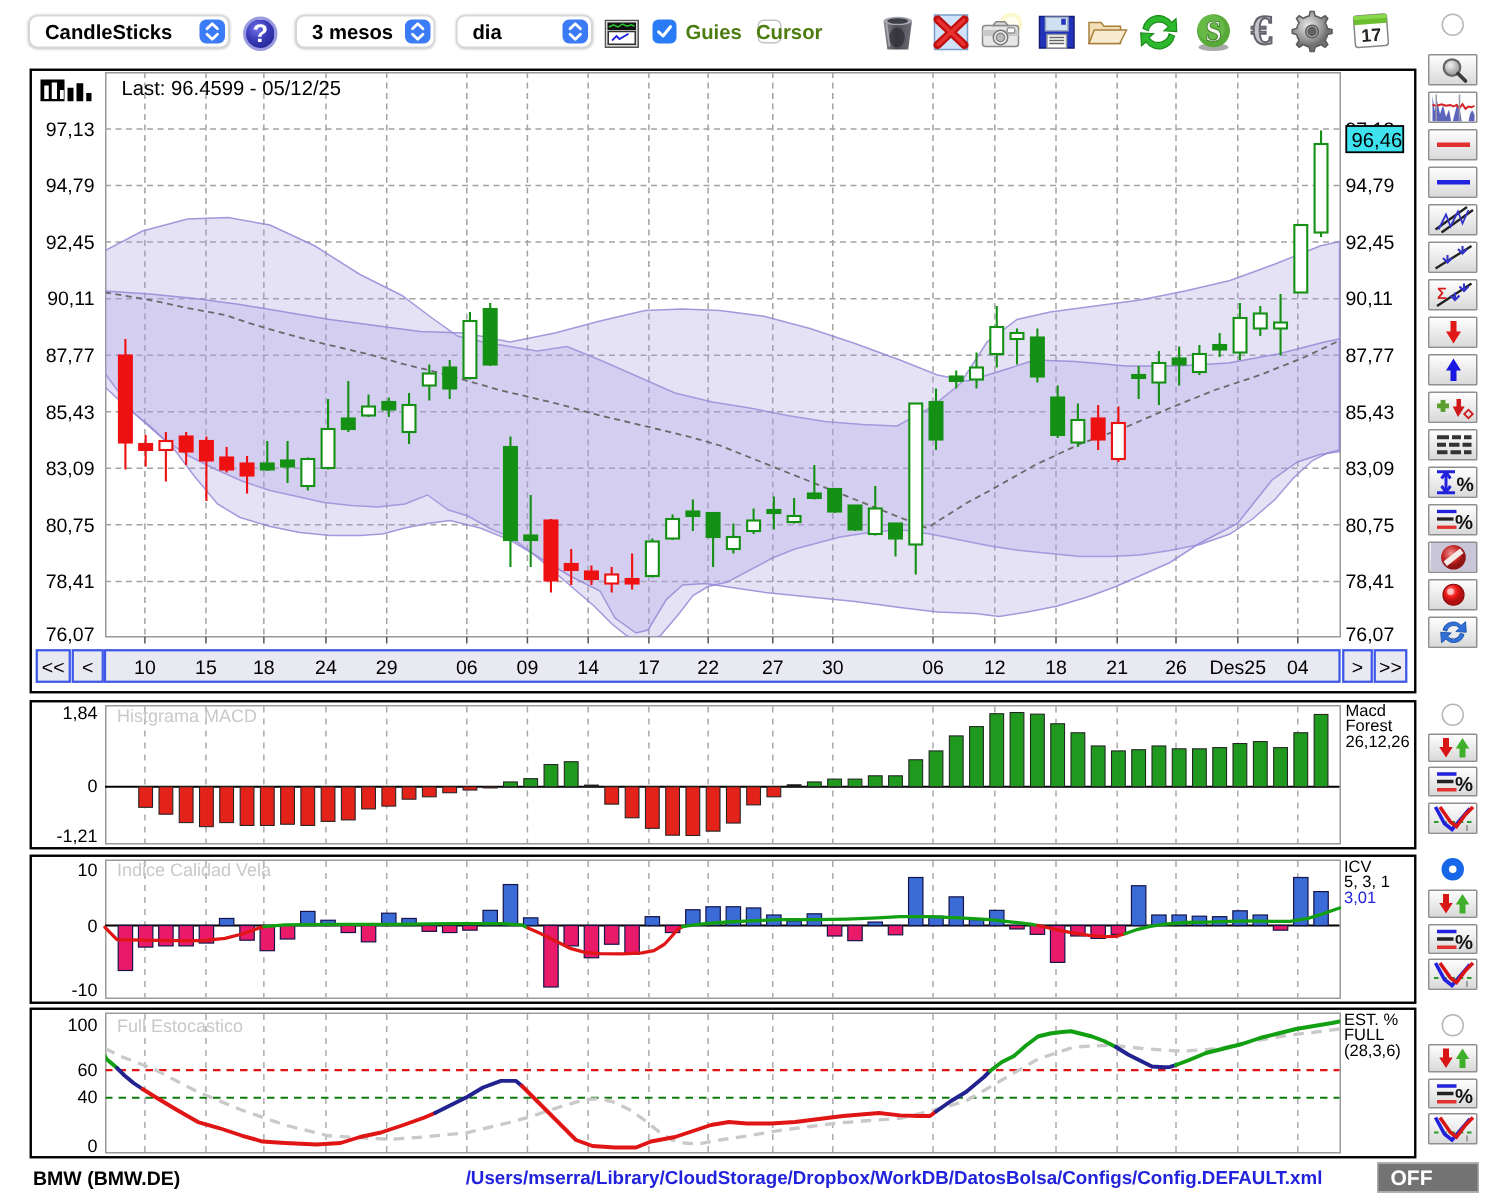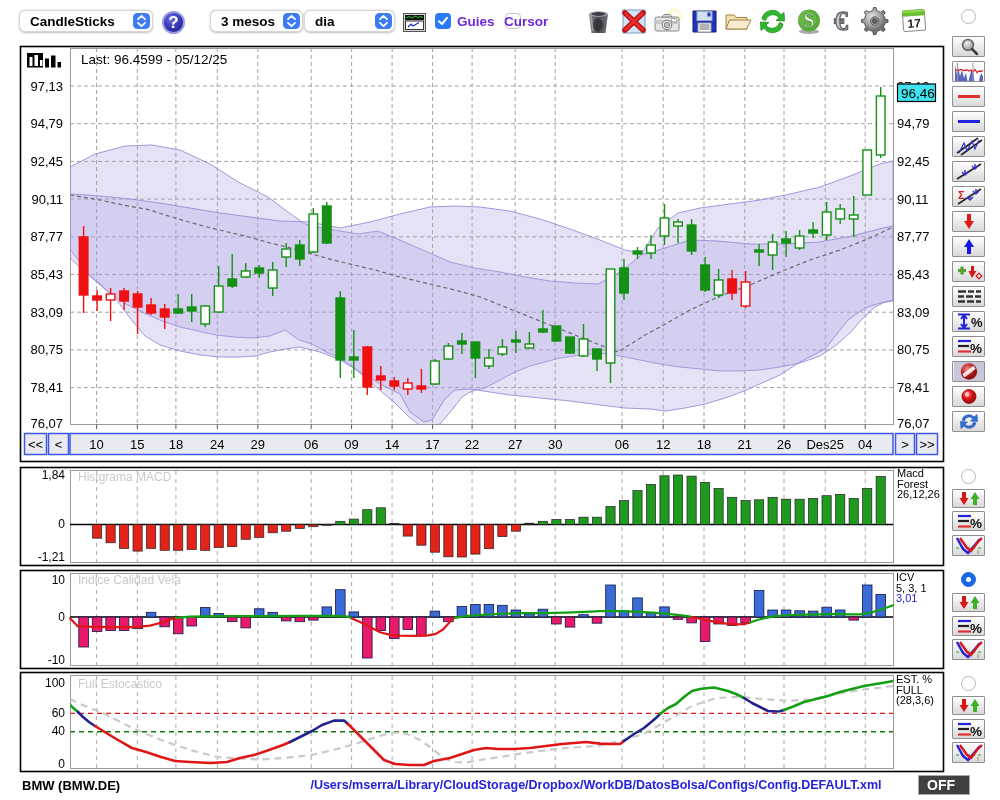--- a/index.html
+++ b/index.html
@@ -4,32 +4,32 @@
 *{margin:0;padding:0;box-sizing:border-box}
 html,body{width:1000px;height:800px;background:#fff;font-family:"Liberation Sans",sans-serif;position:relative;overflow:hidden}
 .abs{position:absolute}
 .popup{position:absolute;height:22px;background:#fff;border:1px solid #d6d6d6;border-radius:6px;
  box-shadow:0 0.5px 2px rgba(0,0,0,0.25);font-size:13.5px;font-weight:700;color:#000;
  display:flex;align-items:center;padding-left:10px}
 .popup .chev{position:absolute;right:2px;top:2px;width:17px;height:16px;background:#3b7cf6;border-radius:4.5px}
 .cb{position:absolute;width:16px;height:16px;border-radius:4px}
 .cb.on{background:#2a7bf6}
 .cb.off{background:#fff;border:1px solid #c4c4c4}
-.cblab{position:absolute;font-size:13.5px;font-weight:700;color:#6d28d9}
+.cblab{position:absolute;font-size:13.5px;font-weight:700;color:#4d7c0f}
 .sbtn{position:absolute;width:33px;background:linear-gradient(#fefefe,#d9d9d9);border:1px solid #8f8f8f;
  border-radius:1px;display:flex;align-items:center;justify-content:center}
 .radio{position:absolute;width:15px;height:15px;border-radius:50%;border:1.5px solid #b7b7b7;background:#fff}
 .radio.on{background:#1668e8;border:1.5px solid #1668e8}
 .radio.on::after{content:"";position:absolute;left:3.5px;top:3.5px;width:5px;height:5px;border-radius:50%;background:#fff}
 </style></head><body>
 <div class="popup" style="left:19px;top:10px;width:134px">CandleSticks<div class="chev"><svg width="17" height="16">
         <path d="M5 6.2 L8.5 2.8 L12 6.2" stroke="#fff" stroke-width="1.8" fill="none" stroke-linecap="round" stroke-linejoin="round"></path>
         <path d="M5 9.8 L8.5 13.2 L12 9.8" stroke="#fff" stroke-width="1.8" fill="none" stroke-linecap="round" stroke-linejoin="round"></path>
       </svg></div></div>
-<div class="popup" style="left:210px;top:10px;width:93px">3 mesos<div class="chev"><svg width="17" height="16">
+<div class="popup" style="left:197px;top:10px;width:93px">3 mesos<div class="chev"><svg width="17" height="16">
         <path d="M5 6.2 L8.5 2.8 L12 6.2" stroke="#fff" stroke-width="1.8" fill="none" stroke-linecap="round" stroke-linejoin="round"></path>
         <path d="M5 9.8 L8.5 13.2 L12 9.8" stroke="#fff" stroke-width="1.8" fill="none" stroke-linecap="round" stroke-linejoin="round"></path>
       </svg></div></div>
 <div class="popup" style="left:304px;top:10px;width:91px">dia<div class="chev"><svg width="17" height="16">
         <path d="M5 6.2 L8.5 2.8 L12 6.2" stroke="#fff" stroke-width="1.8" fill="none" stroke-linecap="round" stroke-linejoin="round"></path>
         <path d="M5 9.8 L8.5 13.2 L12 9.8" stroke="#fff" stroke-width="1.8" fill="none" stroke-linecap="round" stroke-linejoin="round"></path>
       </svg></div></div>
 <div class="abs" style="left:162px;top:11px;width:23px;height:23px;border-radius:50%;background:radial-gradient(circle at 38% 32%,#7070e8 0%,#3a3ab8 45%,#1c1c86 100%);border:2.5px solid #9a9ae0;display:flex;align-items:center;justify-content:center;color:#fff;font-weight:700;font-size:17px">?</div>
 <div class="abs" style="left:403px;top:13px"><svg width="23" height="19">
 <rect x="0.5" y="0.5" width="22" height="18" fill="#d8d8d8" stroke="#555"></rect>
@@ -825,12 +825,12 @@
 <div class="sbtn" style="left:952px;top:742px;height:21px">
     <svg width="30" height="19">
       <line x1="2" y1="12" x2="28" y2="12" stroke="#2a9a2a" stroke-width="1.2" stroke-dasharray="3,2.5"></line>
 <path d="M3 2 L9 13 L14 17 L20 10 L26 3" stroke="#2222dd" stroke-width="2.4" fill="none"></path>
 <path d="M6 2 L13 12 L17 15 L23 7 L28 2" stroke="#d81616" stroke-width="2.4" fill="none"></path>
 <line x1="24" y1="14" x2="24" y2="18" stroke="#888" stroke-width="1"></line>
     </svg>
   </div>
 <div class="abs" style="left:22px;top:778px;font-size:13px;font-weight:700">BMW (BMW.DE)</div>
 <div class="abs" style="left:96px;top:778px;width:1000px;text-align:center;font-size:12.5px;font-weight:700;color:#2222dd">/Users/mserra/Library/CloudStorage/Dropbox/WorkDB/DatosBolsa/Configs/Config.DEFAULT.xml</div>
-<div class="abs" style="left:918px;top:774.5px;width:52px;height:20.5px;background:#404040;border:1.5px solid #aaa;color:#fff;font-size:14px;font-weight:700;padding-left:8px;line-height:18px">OFF</div>
+<div class="abs" style="left:918px;top:774.5px;width:68px;height:20.5px;background:#737373;border:1.5px solid #aaa;color:#fff;font-size:14px;font-weight:700;padding-left:8px;line-height:18px">OFF</div>
 </body></html>

